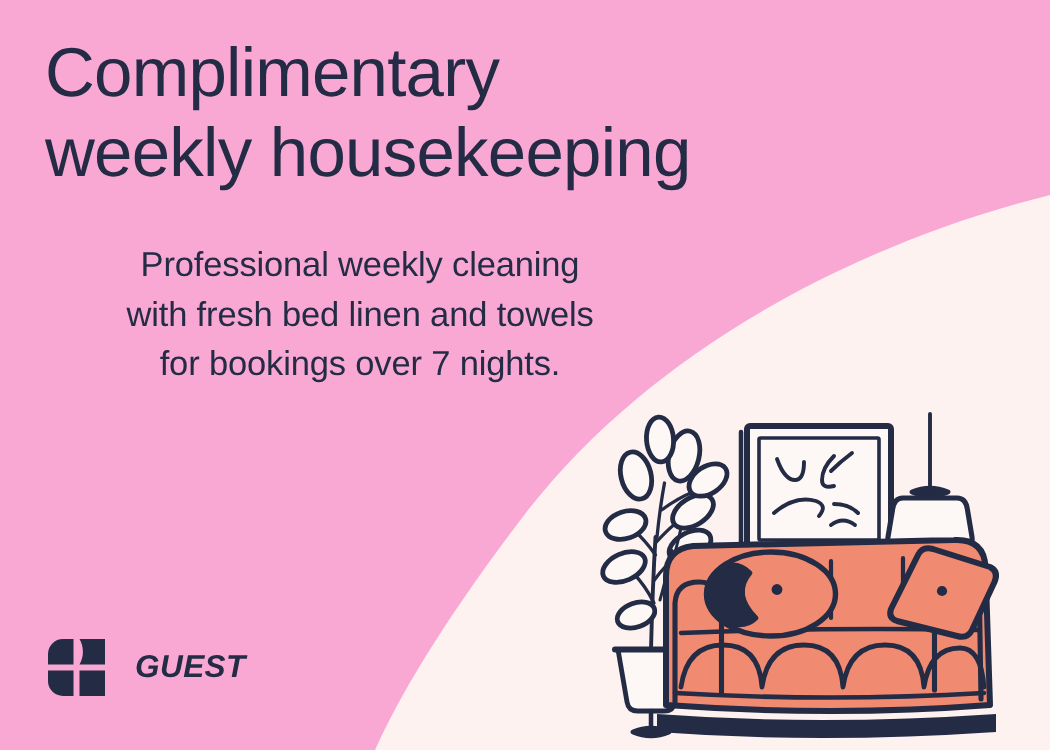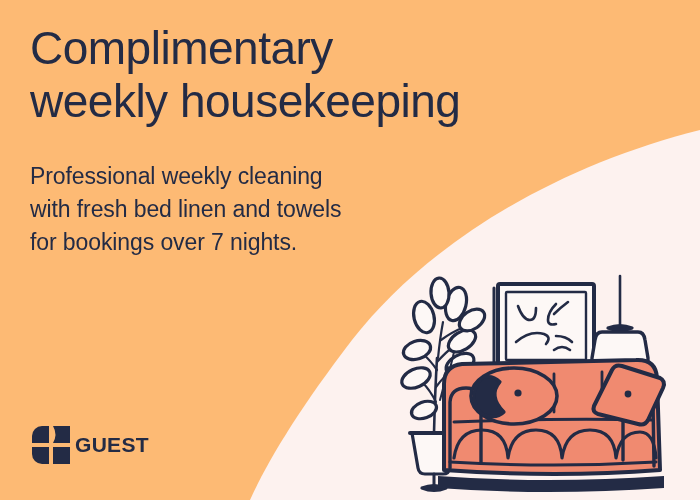--- a/index.html
+++ b/index.html
@@ -4,21 +4,21 @@
 <style>
   * { margin:0; padding:0; box-sizing:border-box; }
   html, body {
     width:700px; height:500px;
     overflow:hidden;
     font-family:"Liberation Sans", sans-serif;
   }
   #banner {
     position:relative;
     width:700px; height:500px;
-    background:#fdba74;
+    background:#f9a8d4;
     overflow:hidden;
   }
   
   #bg-curve {
     position:absolute;
     left:0; top:0;
     width:700px; height:500px;
     pointer-events:none;
   }
   #headline {
@@ -35,27 +35,29 @@
   #subcopy {
     position:absolute;
     left:30px; top:160px;
     width:420px;
     color:#232B45;
     font-size:23px;
     font-weight:400;
     line-height:1.43;
     letter-spacing:-0.1px;
     white-space:pre-line;
+    text-align:center;
   }
   #logo {
     position:absolute;
     left:30px; top:424px;
     display:flex;
     align-items:center;
-    gap:3px;
+    gap:18px;
+    font-style:italic;
   }
   #logo-mark { display:block; }
   #logo-words {
     display:flex;
     flex-direction:column;
     line-height:0.97;
   }
   #logo-words span {
     color:#232B45;
     font-size:21px;

